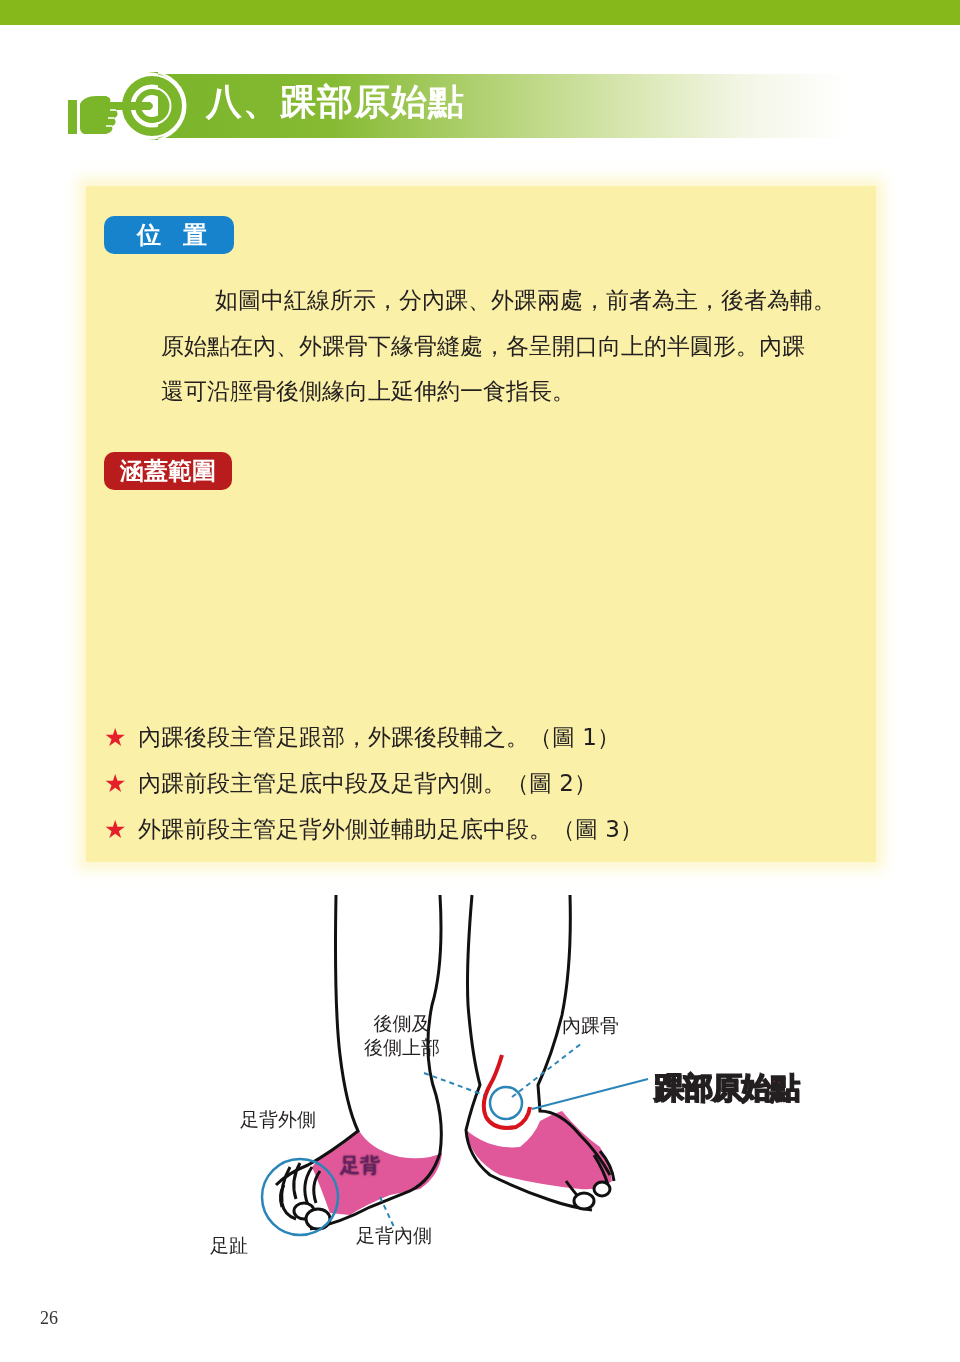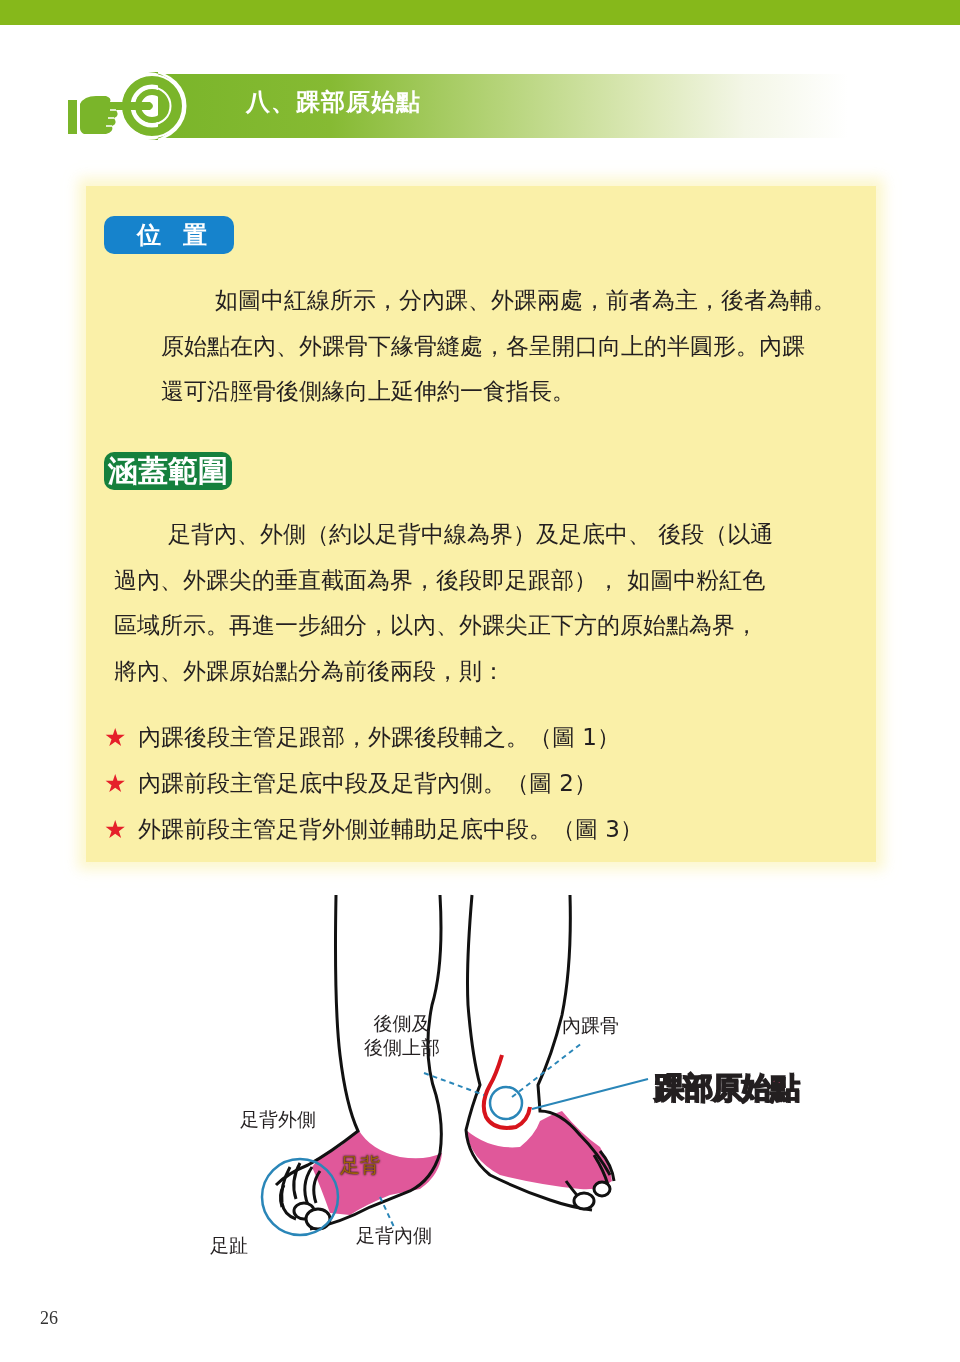--- a/index.html
+++ b/index.html
@@ -8,51 +8,51 @@
 
     .top-bar { position: absolute; left: 0; top: 0; width: 960px; height: 25px; background: #86b81b; }
 
     .section-header { position: absolute; left: 66px; top: 68px; width: 800px; height: 76px; }
     .header-band {
       position: absolute; left: 92px; top: 6px; width: 690px; height: 64px;
       background: linear-gradient(90deg, #7ab52a 0%, #86ba33 25%, #b6d47a 50%, #dbe8b6 70%, #f3f6e6 85%, rgba(255,255,255,0) 100%);
     }
     .header-icon { position: absolute; left: 0; top: 0; width: 130px; height: 76px; }
     .header-title {
-      position: absolute; left: 140px; top: 12px; font-size: 24px; font-weight: bold;
-      color: #ffffff; letter-spacing: 1px; line-height: 44px; margin-left: 40px;
+      position: absolute; left: 140px; top: 12px; font-size: 36px; font-weight: bold;
+      color: #ffffff; letter-spacing: 1px; line-height: 44px;
     }
 
     .info-box {
       position: absolute; left: 86px; top: 186px; width: 790px; height: 676px;
       background: #faf0a8;
       box-shadow: 0 0 12px 8px rgba(250, 240, 168, 0.55);
     }
     .tag {
       position: absolute; height: 38px; border-radius: 10px; color: #ffffff;
       font-size: 24px; font-weight: bold; line-height: 38px; text-align: center;
     }
     .tag-blue { left: 18px; top: 30px; width: 130px; background: #1683cc; letter-spacing: 22px; padding-left: 28px; }
-    .tag-pink { left: 18px; top: 266px; width: 128px; background: #15803d; font-size: 30px; }
+    .tag-pink { left: 18px; top: 266px; width: 128px; background: #b91c1c; font-size: 24px; }
 
     .para { position: absolute; left: 28px; width: 750px; font-size: 23px; line-height: 45.5px; color: #231f20; }
     .para p { white-space: nowrap; }
     .indent { padding-left: 54px; }
     .para-1 { top: 92px; margin-left: 47px; }
     .para-2 { top: 326px; }
 
     .bullets { position: absolute; left: 18px; top: 528px; width: 760px; }
     .bullet { display: flex; align-items: center; height: 46px; font-size: 23px; white-space: nowrap; }
     .star { color: #e5202a; font-size: 25px; width: 34px; display: inline-block; }
 
     .figure { position: absolute; left: 200px; top: 885px; width: 660px; height: 380px; }
     .figure svg { position: absolute; left: 0; top: 0; }
     .label { position: absolute; font-size: 19px; color: #231f20; white-space: nowrap; line-height: 24px; }
     .label-center { text-align: center; }
-    .label-ondark { color: #a16207; text-shadow: 0 0 2px #231f20, 0 0 2px #231f20; font-size: 20px; }
+    .label-ondark { color: #701a75; text-shadow: 0 0 2px #231f20, 0 0 2px #231f20; font-size: 20px; }
     .callout-main {
       position: absolute; left: 454px; top: 183px; font-size: 30px; font-weight: bold;
       color: #e0467c; letter-spacing: -1px;
       -webkit-text-stroke: 1.5px #231f20;
       text-shadow: 1px 1px 0 #231f20;
     }
 
     .page-number { position: absolute; left: 40px; top: 1308px; font-size: 18px; color: #333; font-family: Liberation Serif, serif; }
   </style>
 </head>
@@ -83,26 +83,20 @@
   <div class="tag tag-blue">位置</div>
 
   <div class="para para-1">
     <p class="indent">如圖中紅線所示，分內踝、外踝兩處，前者為主，後者為輔。</p>
     <p>原始點在內、外踝骨下緣骨縫處，各呈開口向上的半圓形。內踝</p>
     <p>還可沿脛骨後側緣向上延伸約一食指長。</p>
   </div>
 
   <div class="tag tag-pink">涵蓋範圍</div>
 
-  <div class="para para-2">
-    <p class="indent">足背內、外側（約以足背中線為界）及足底中、 後段（以通</p>
-    <p>過內、外踝尖的垂直截面為界，後段即足跟部）， 如圖中粉紅色</p>
-    <p>區域所示。再進一步細分，以內、外踝尖正下方的原始點為界，</p>
-    <p>將內、外踝原始點分為前後兩段，則：</p>
-  </div>
 
   <div class="bullets">
     <div class="bullet">
       <span class="star">★</span>
       <span>內踝後段主管足跟部，外踝後段輔之。（圖 1）</span>
     </div>
     <div class="bullet">
       <span class="star">★</span>
       <span>內踝前段主管足底中段及足背內側。（圖 2）</span>
     </div>

